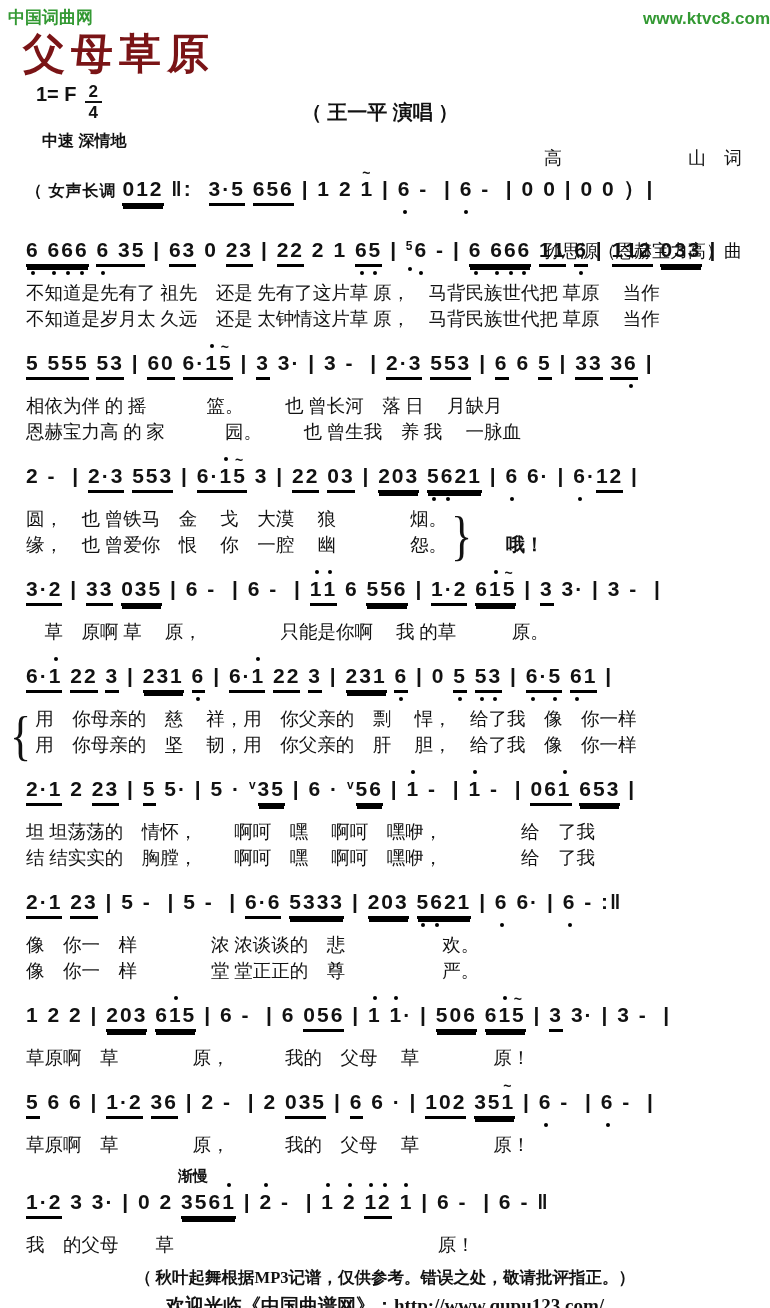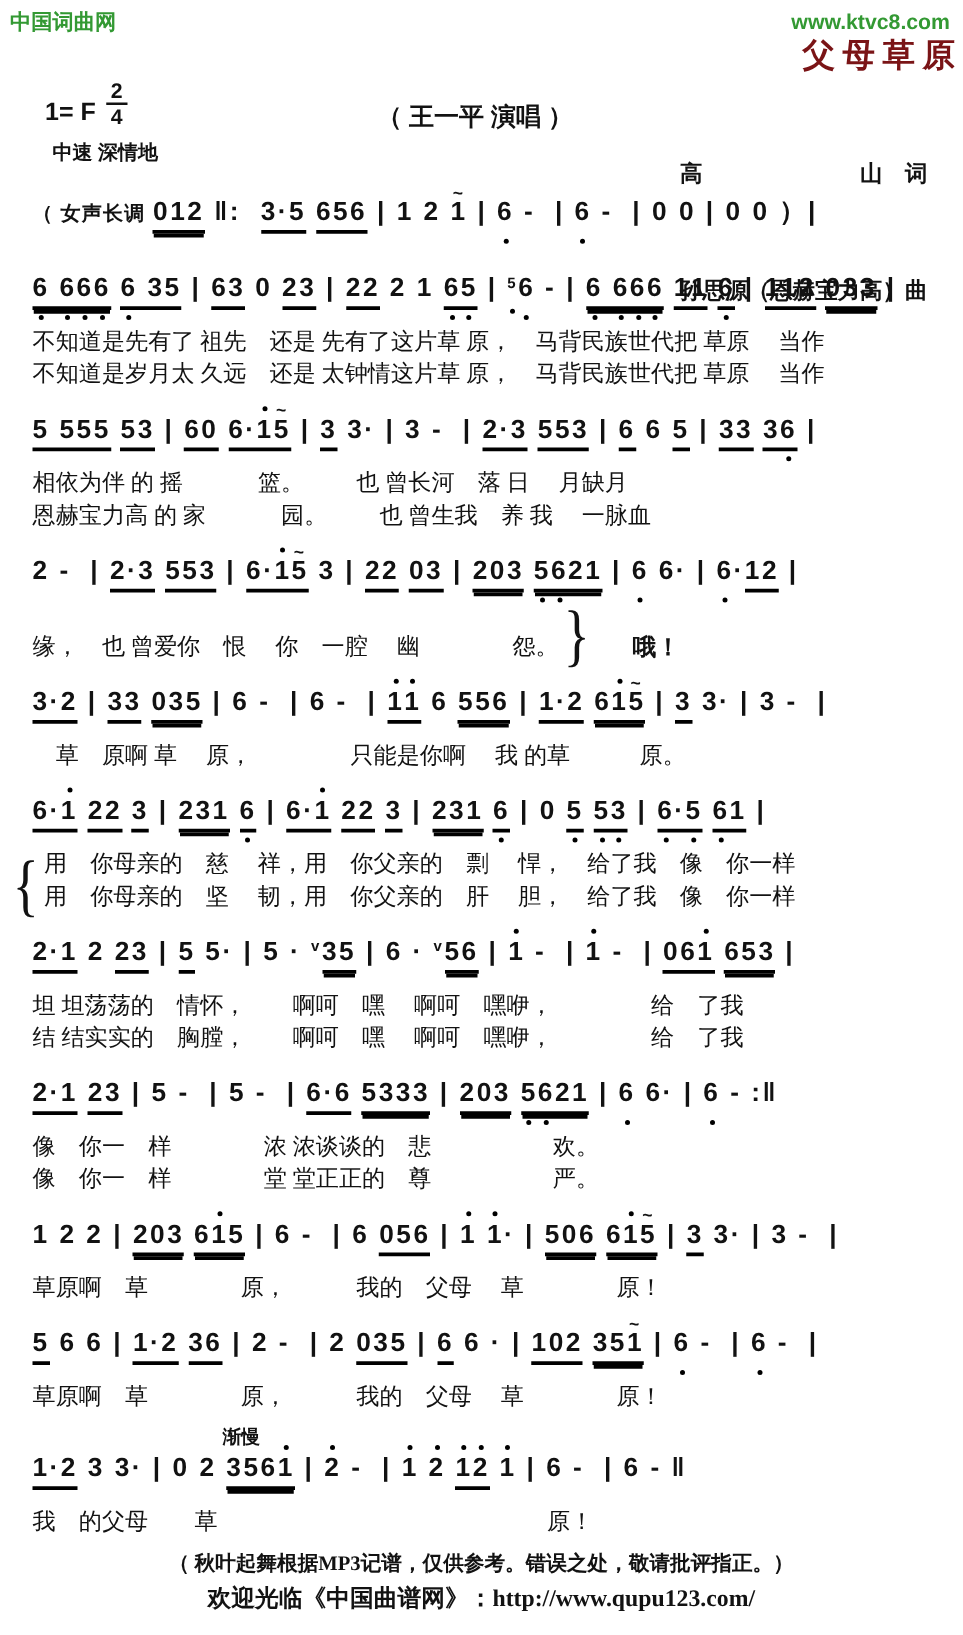--- a/index.html
+++ b/index.html
@@ -1,33 +1,33 @@
 <!DOCTYPE html>
 <html style="--green: #339933; --maroon: #7a1416; --pink: #ff2d8d;"><head>
 <meta charset="utf-8">
 <style>
   html,body{margin:0;padding:0}
   body{
     width:770px;height:1308px;background:#ffffff;overflow:hidden;
     font-family:"Liberation Sans",sans-serif;color:#121212;
   }
-  .topbar{display:flex;justify-content:space-between;align-items:center;padding:6px 10px 0 8px}
+  .topbar{display:flex;justify-content:space-between;align-items:flex-end;padding:6px 0 0 8px}
   .site{font-size:17px;font-weight:bold;color:var(--green,#339933)}
   .title{
-    text-align:right;font-size:26px;font-weight:bold;letter-spacing:6px;
+    text-align:left;font-size:42px;font-weight:bold;letter-spacing:6px;
     color:var(--maroon,#7a1416);margin:0;line-height:1.2;padding-left:23px;
   }
   .meta{position:relative;height:86px}
-  .keybox{position:absolute;left:36px;top:4px;font-size:20px;font-weight:bold;display:flex;align-items:flex-end}
+  .keybox{position:absolute;left:36px;top:4px;font-size:20px;font-weight:bold;display:flex;align-items:flex-start}
   .frac{display:inline-flex;flex-direction:column;align-items:center;line-height:1;margin-left:8px;font-size:17px}
   .frac .top{border-bottom:2px solid #121212;padding:0 4px 1px}
   .frac .bot{padding-top:1px}
   .tempo{position:absolute;left:42px;top:52px;font-size:16px;font-weight:bold}
   .performer{position:absolute;left:210px;width:340px;text-align:center;top:20px;font-size:20px;font-weight:bold}
-  .credits{position:absolute;right:28px;top:2px;font-size:18px;font-weight:bold;line-height:31px;white-space:pre;text-align:center}
+  .credits{position:absolute;right:28px;top:2px;font-size:18px;font-weight:normal;line-height:31px;white-space:pre;text-align:center}
   .score{padding:2px 26px 0 26px}
   .system{margin-bottom:9px}
   .tmark{font-size:15px;font-weight:bold;margin:0 0 -6px 152px}
   .notation{
     font-size:21px;font-weight:bold;letter-spacing:2px;white-space:pre;
     padding:10px 0 13px 0;line-height:24px;
   }
   .prefix{font-size:16px;font-weight:bold;letter-spacing:1px;margin-right:6px}
   .notation .ch{display:inline-block;position:relative;white-space:pre}
   .g{display:inline-block;position:relative;padding-bottom:2px;border-bottom:3px solid #000;white-space:pre}
@@ -95,20 +95,21 @@
           <div class="lyric-col">
             <div class="lyric">相依为伴 的 摇　　　 篮。　　 也 曾长河　落 日　 月缺月</div>
             <div class="lyric">恩赫宝力高 的 家　　　 园。　　 也 曾生我　养 我　 一脉血</div>
           </div>
         </div>
       </div>
       <div class="system">
         <div class="notation"><span class="ch">2</span><span class="ch"> </span><span class="ch">-</span><span class="ch"> </span><span class="ch"> </span><span class="ch">|</span><span class="ch"> </span><span class="g u1"><span class="ch">2</span><span class="ch">·</span><span class="ch">3</span></span><span class="ch"> </span><span class="g u1"><span class="ch">5</span><span class="ch">5</span><span class="ch">3</span></span><span class="ch"> </span><span class="ch">|</span><span class="ch"> </span><span class="g u1"><span class="ch">6</span><span class="ch">·</span><span class="ch da">1</span><span class="ch tr">5</span></span><span class="ch"> </span><span class="ch">3</span><span class="ch"> </span><span class="ch">|</span><span class="ch"> </span><span class="g u1"><span class="ch">2</span><span class="ch">2</span></span><span class="ch"> </span><span class="g u1"><span class="ch">0</span><span class="ch">3</span></span><span class="ch"> </span><span class="ch">|</span><span class="ch"> </span><span class="g u2"><span class="ch">2</span><span class="ch">0</span><span class="ch">3</span></span><span class="ch"> </span><span class="g u2"><span class="ch db">5</span><span class="ch db">6</span><span class="ch">2</span><span class="ch">1</span></span><span class="ch"> </span><span class="ch">|</span><span class="ch"> </span><span class="ch db">6</span><span class="ch"> </span><span class="ch">6</span><span class="ch">·</span><span class="ch"> </span><span class="ch">|</span><span class="ch"> </span><span class="ch db">6</span><span class="ch">·</span><span class="g u1"><span class="ch">1</span><span class="ch">2</span></span><span class="ch"> </span><span class="ch">|</span></div>
         <div class="lyrics-wrap">
           <div class="lyric-col">
+            <div class="lyric">圆，　也 曾铁马　金　 戈　大漠　 狼　　　　烟。</div>
             <div class="lyric">缘，　也 曾爱你　恨　 你　一腔　 幽　　　　怨。</div>
           </div>
           <span class="brace">}</span>
           <span class="aside">哦！</span>
         </div>
       </div>
       <div class="system">
         <div class="notation"><span class="g u1"><span class="ch">3</span><span class="ch">·</span><span class="ch">2</span></span><span class="ch"> </span><span class="ch">|</span><span class="ch"> </span><span class="g u1"><span class="ch">3</span><span class="ch">3</span></span><span class="ch"> </span><span class="g u2"><span class="ch">0</span><span class="ch">3</span><span class="ch">5</span></span><span class="ch"> </span><span class="ch">|</span><span class="ch"> </span><span class="ch">6</span><span class="ch"> </span><span class="ch">-</span><span class="ch"> </span><span class="ch"> </span><span class="ch">|</span><span class="ch"> </span><span class="ch">6</span><span class="ch"> </span><span class="ch">-</span><span class="ch"> </span><span class="ch"> </span><span class="ch">|</span><span class="ch"> </span><span class="g u1"><span class="ch da">1</span><span class="ch da">1</span></span><span class="ch"> </span><span class="ch">6</span><span class="ch"> </span><span class="g u2"><span class="ch">5</span><span class="ch">5</span><span class="ch">6</span></span><span class="ch"> </span><span class="ch">|</span><span class="ch"> </span><span class="g u1"><span class="ch">1</span><span class="ch">·</span><span class="ch">2</span></span><span class="ch"> </span><span class="g u2"><span class="ch">6</span><span class="ch da">1</span><span class="ch tr">5</span></span><span class="ch"> </span><span class="ch">|</span><span class="ch"> </span><span class="g u1"><span class="ch">3</span></span><span class="ch"> </span><span class="ch">3</span><span class="ch">·</span><span class="ch"> </span><span class="ch">|</span><span class="ch"> </span><span class="ch">3</span><span class="ch"> </span><span class="ch">-</span><span class="ch"> </span><span class="ch"> </span><span class="ch">|</span></div>
         <div class="lyrics-wrap">
           <div class="lyric-col">

